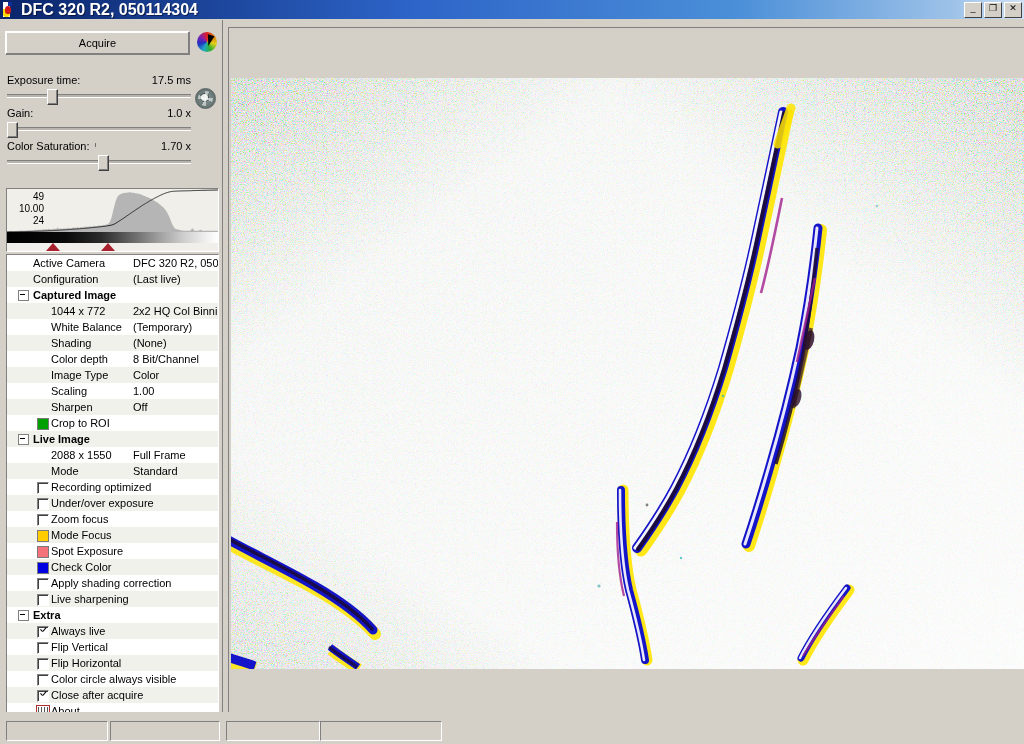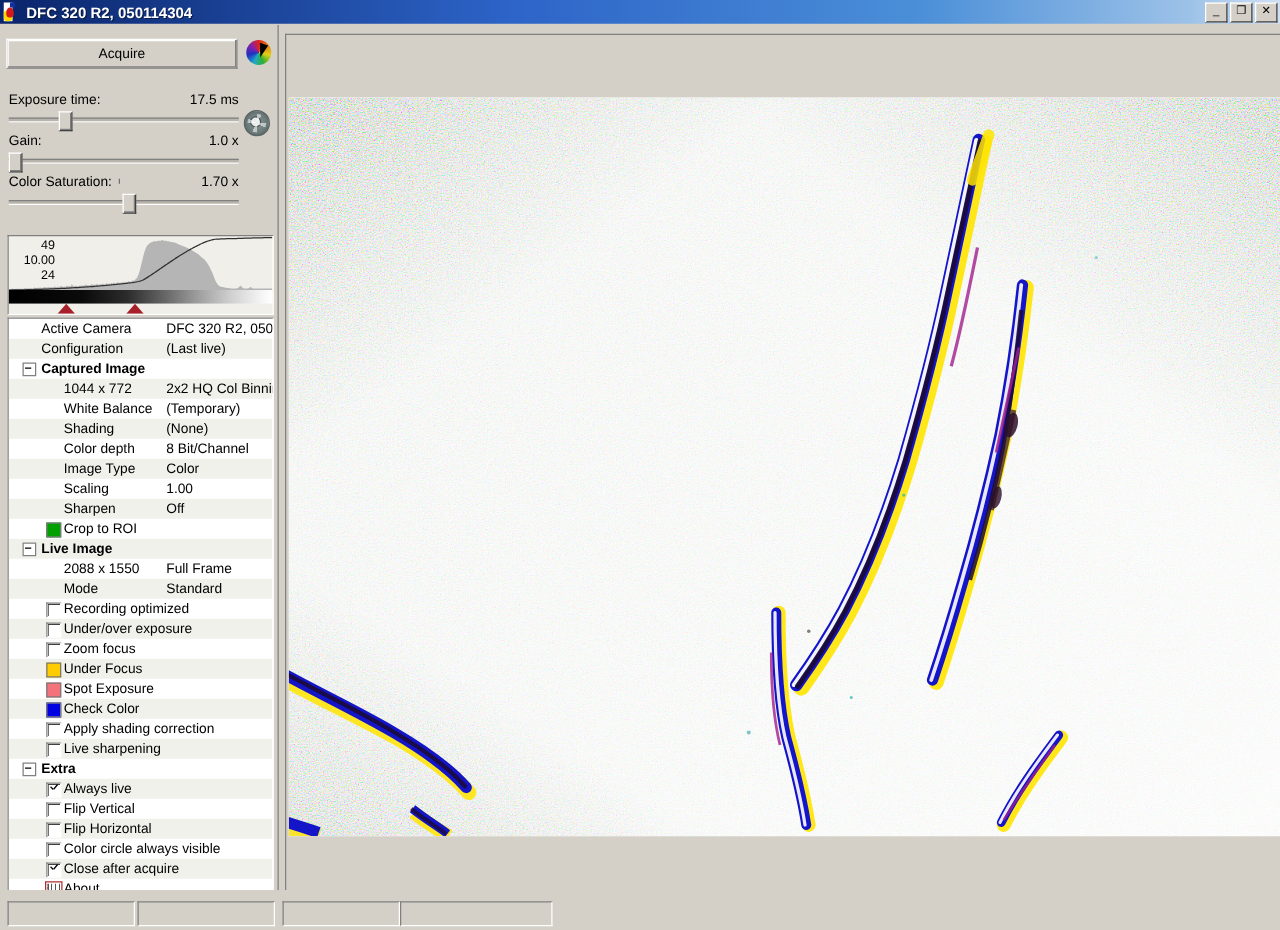--- a/index.html
+++ b/index.html
@@ -14,21 +14,21 @@
   .titlebar{
     position:absolute;left:0;top:0;width:1024px;height:19px;
     background:linear-gradient(to right,#0a246a 0%,#2d64c8 40%,#4b8fd8 72%,#9dc2e8 93%,#cfe0f4 100%);
     display:flex;align-items:center;
   }
   .tb-icon{width:16px;height:16px;margin-left:2px;margin-right:3px;position:relative;flex:0 0 auto;}
   .tb-icon .sq-w{position:absolute;left:1px;top:0;width:7px;height:15px;background:#fff;}
   .tb-icon .sq-y{position:absolute;left:1px;top:7px;width:7px;height:8px;background:#ffd800;border-radius:0 0 3px 3px;}
   .tb-icon .sq-r{position:absolute;left:3px;top:4px;width:6px;height:8px;background:#d41a1a;border-radius:50% 50% 40% 40%;}
   .tb-icon .sq-b{position:absolute;left:6px;top:0px;width:4px;height:4px;background:#1030a0;}
-  .tb-title{color:#fff;font-weight:bold;font-size:12px;text-shadow:1px 1px 0 rgba(0,0,0,.45);white-space:nowrap;}
+  .tb-title{color:#fff;font-weight:bold;font-size:16px;text-shadow:1px 1px 0 rgba(0,0,0,.45);white-space:nowrap;}
   .tb-btns{position:absolute;right:2px;top:2px;display:flex;gap:2px;}
   .tb-btn{
     width:16px;height:14px;background:#d4d0c8;
     border:1px solid;border-color:#fff #404040 #404040 #fff;
     font-size:9px;line-height:12px;text-align:center;color:#000;
     font-family:"Liberation Sans",sans-serif;
   }
   .tb-btn span{display:block;transform:translateY(-1px);}
 
   
@@ -303,21 +303,21 @@
         <div class="prow alt">
           <div class="cbox"></div>
           <div class="cname">Under/over exposure</div>
         </div>
         <div class="prow">
           <div class="cbox"></div>
           <div class="cname">Zoom focus</div>
         </div>
         <div class="prow alt">
           <div class="cbox filled" style="background: rgb(255, 204, 0);"></div>
-          <div class="cname">Under Focus</div>
+          <div class="cname">Mode Focus</div>
         </div>
         <div class="prow">
           <div class="cbox filled" style="background: rgb(244, 115, 123);"></div>
           <div class="cname">Spot Exposure</div>
         </div>
         <div class="prow alt">
           <div class="cbox filled" style="background: rgb(0, 0, 224);"></div>
           <div class="cname">Check Color</div>
         </div>
         <div class="prow">

